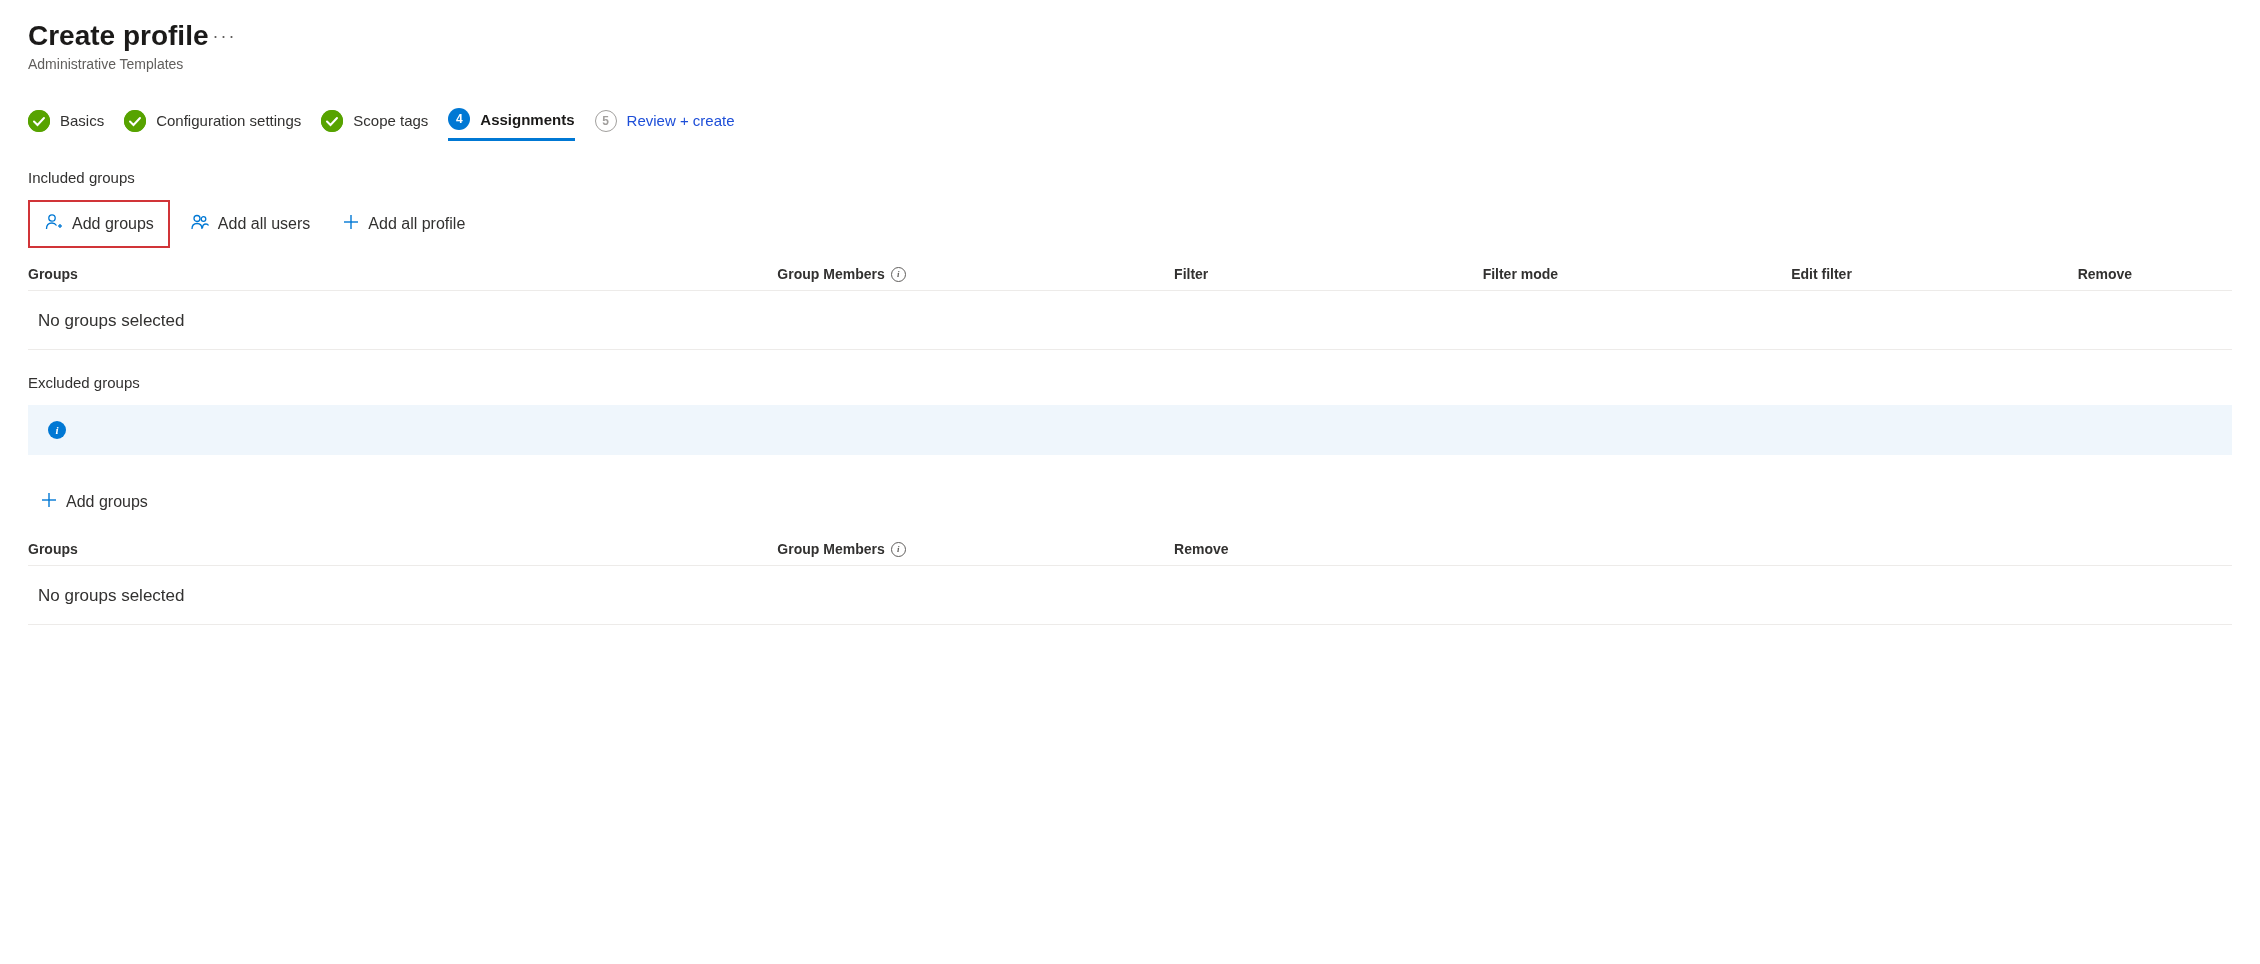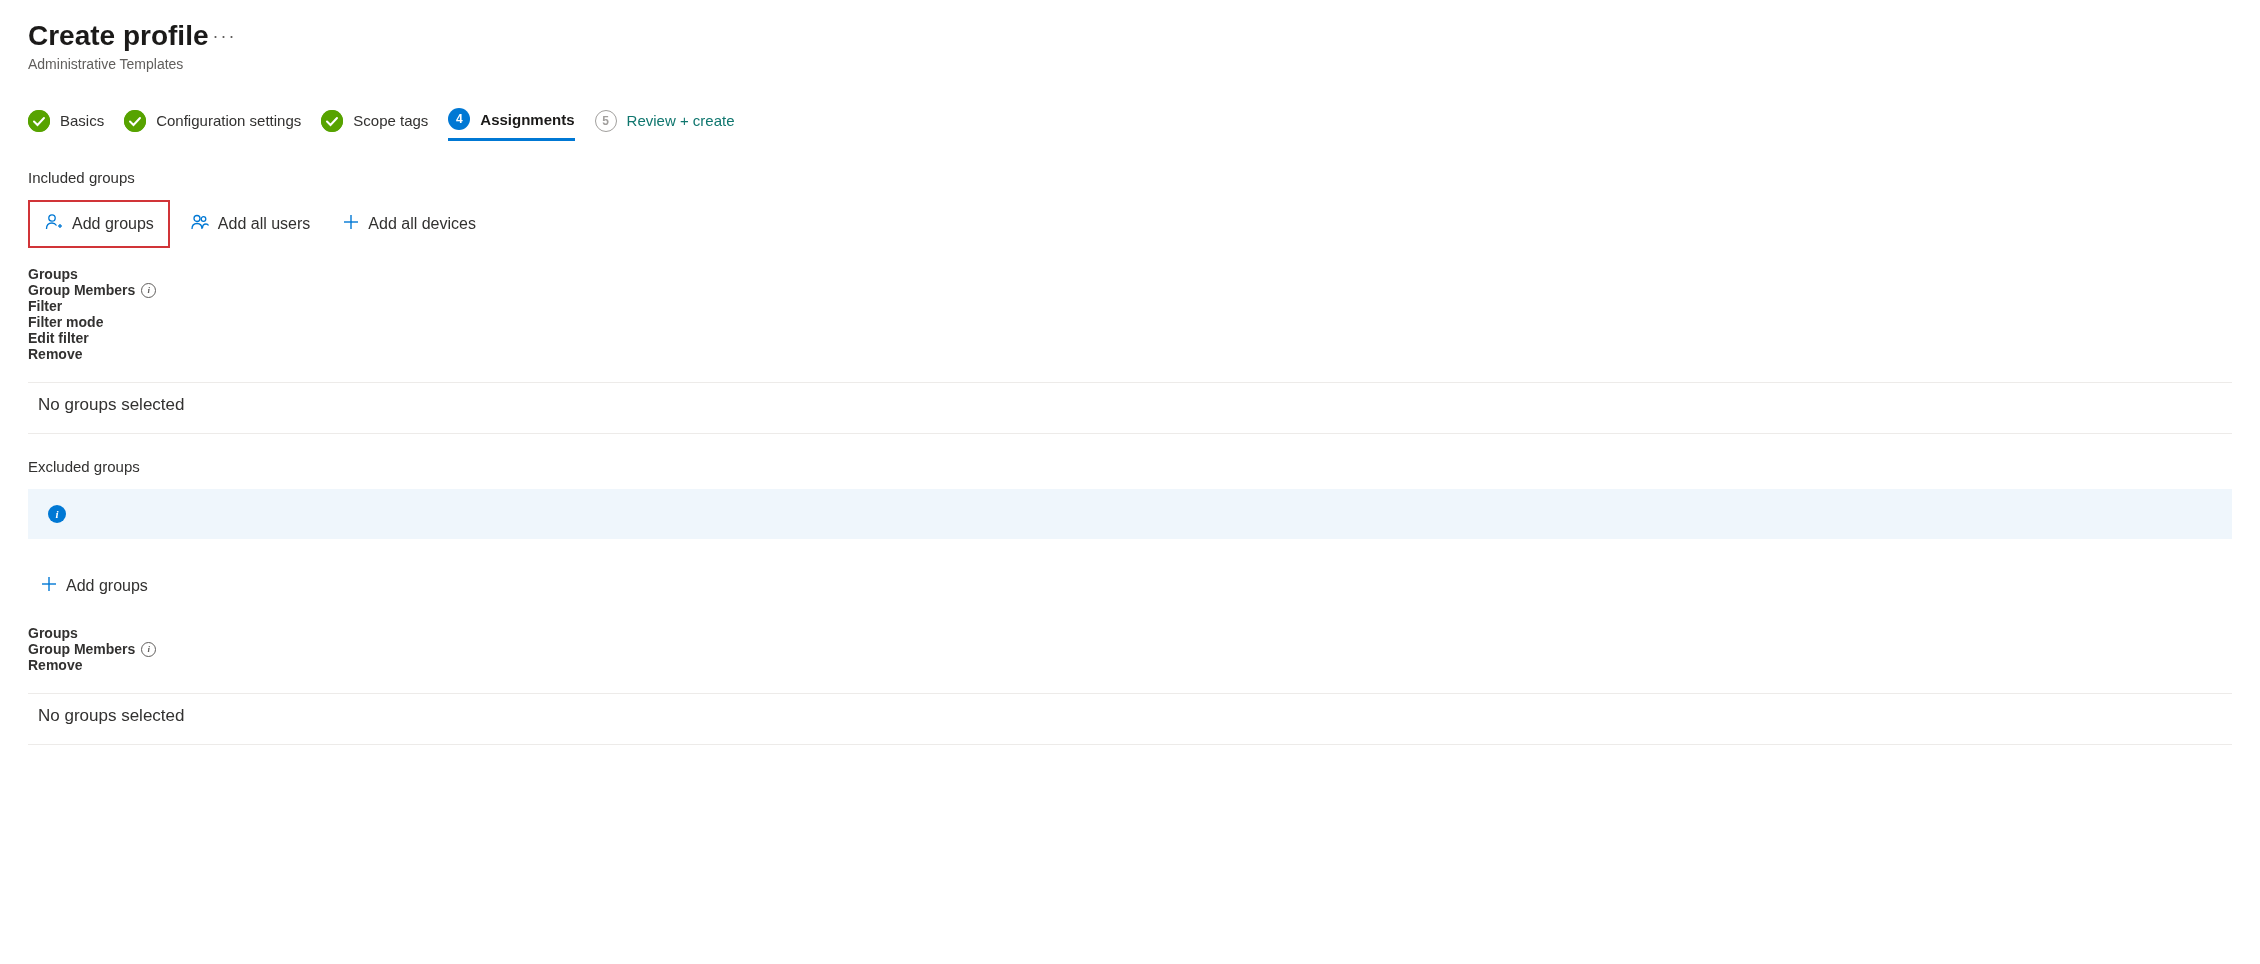--- a/index.html
+++ b/index.html
@@ -78,21 +78,21 @@
     .step-label {
       font-size: 15px;
       color: #323130;
       font-weight: 400;
     }
     .step.active .step-label {
       font-weight: 600;
       color: #1b1a19;
     }
     .step.pending .step-label {
-      color: #0f766e;
+      color: #1d4ed8;
     }
     .section-title {
       font-size: 15px;
       color: #323130;
       margin-bottom: 14px;
       font-weight: 400;
     }
     .action-row {
       display: flex;
       gap: 8px;
@@ -113,23 +113,22 @@
     .action-btn .icon-svg {
       color: #0078d4;
     }
     .action-btn.highlighted {
       border: 2px solid #d13438;
       padding: 10px 14px;
     }
     .table-header {
       display: flex;
       border-bottom: 1px solid #edebe9;
-      padding-bottom: 20px;
-      margin-bottom: 2px;
-      flex-direction: column;
+      padding-bottom: 8px;
+      margin-bottom: 10px;
     }
     .th {
       font-weight: 600;
       font-size: 14px;
       color: #323130;
       display: flex;
       align-items: center;
       gap: 6px;
     }
     .col-groups { flex: 0 0 34%; }
@@ -270,21 +269,21 @@
     </span>
     <span>Add all users</span>
   </button>
   <button class="action-btn">
     <span class="icon-svg">
       <svg width="18" height="18" viewBox="0 0 18 18" stroke="#0078d4" stroke-width="1.4">
         <line x1="9" y1="2" x2="9" y2="16"></line>
         <line x1="2" y1="9" x2="16" y2="9"></line>
       </svg>
     </span>
-    <span>Add all devices</span>
+    <span>Add all profile</span>
   </button>
 </div>
 
 <div class="table-header">
   <div class="th col-groups">Groups</div>
   <div class="th col-members">
     <span>Group Members</span>
     <span class="info-circle-icon">i</span>
   </div>
   <div class="th col-filter">Filter</div>

